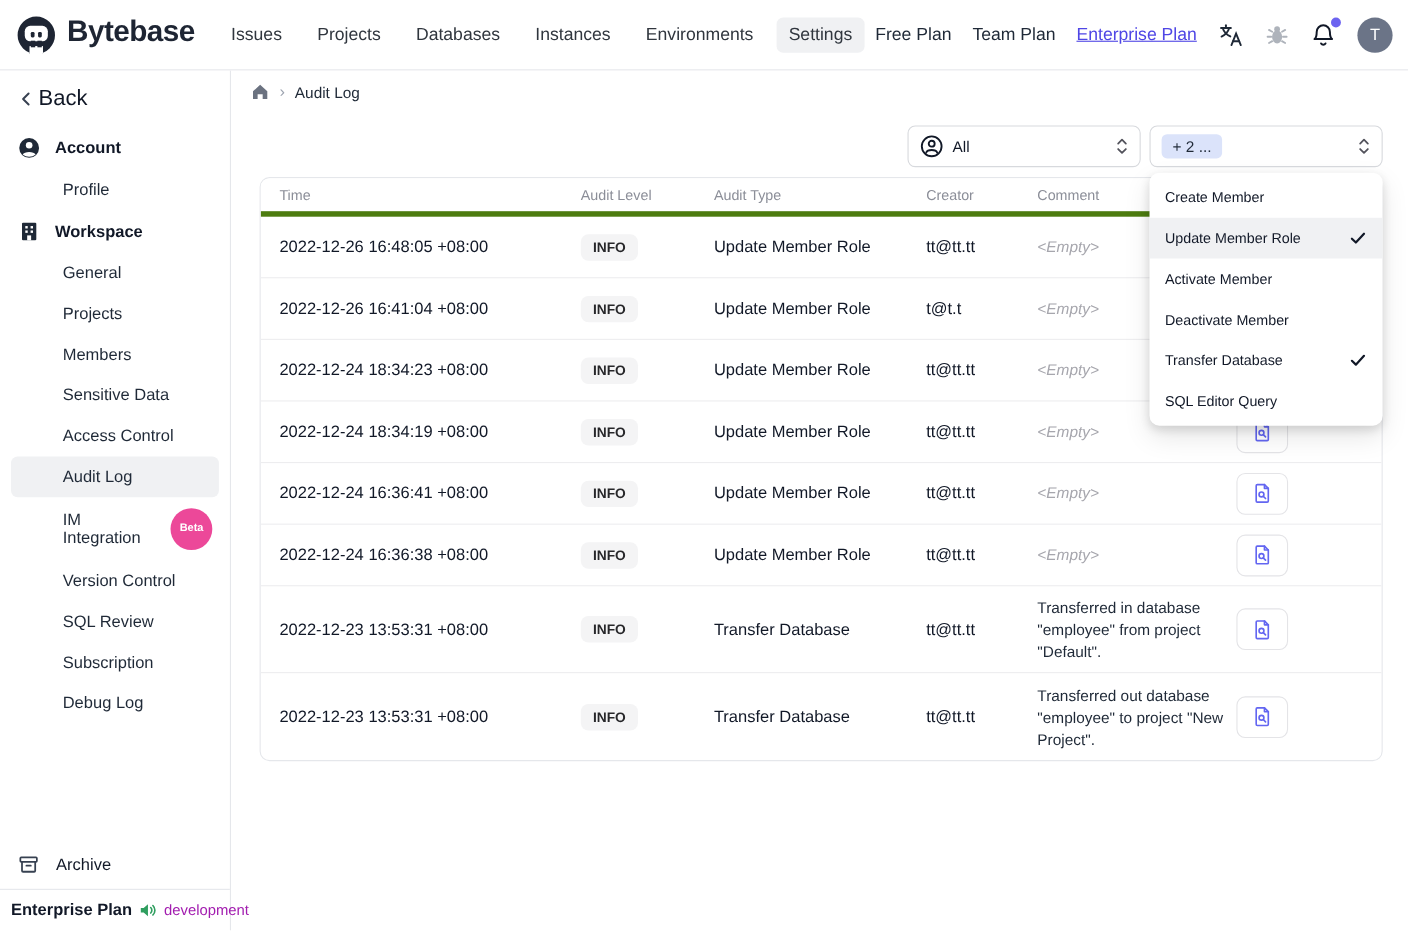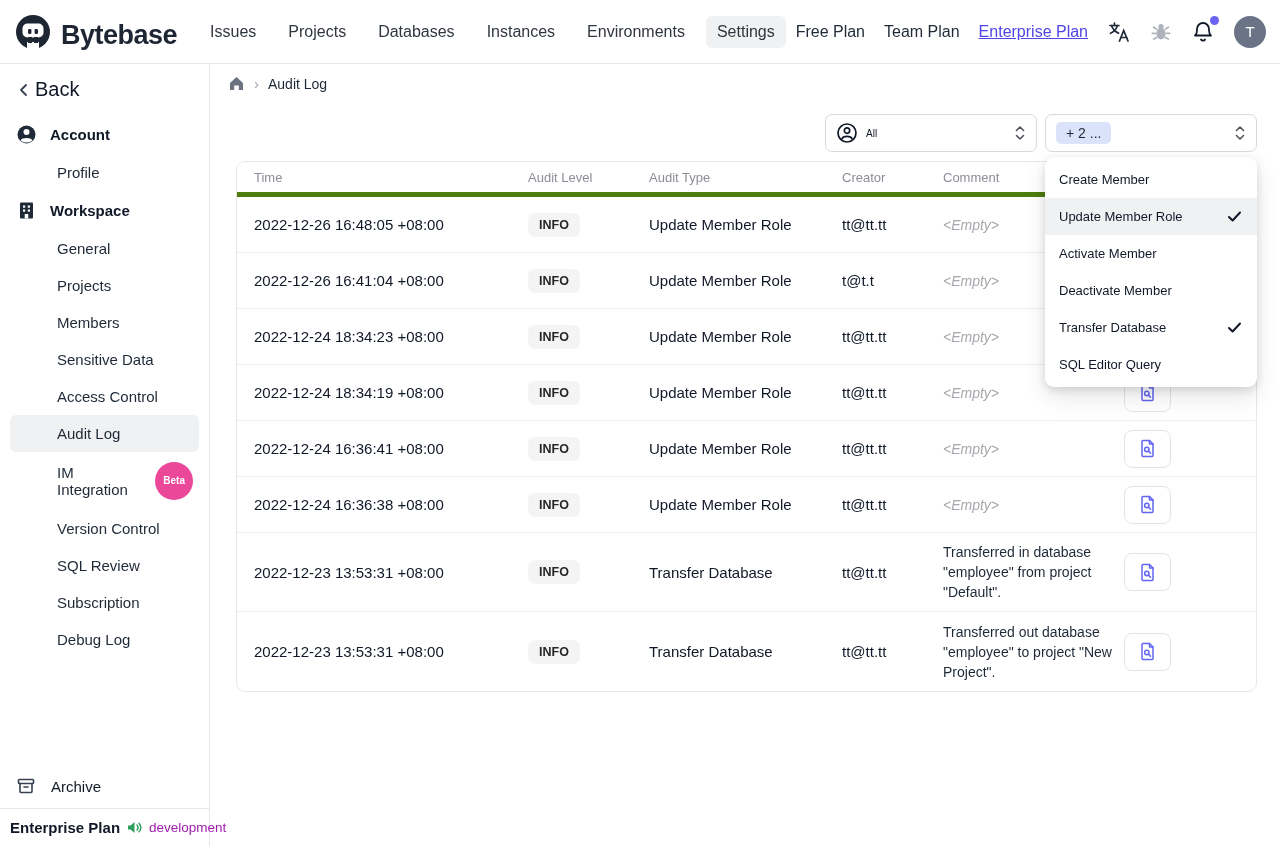--- a/index.html
+++ b/index.html
@@ -11,21 +11,21 @@
     position: relative;
   }
   svg { display: block; }
 
   
   .navbar {
     position: absolute; top: 0; left: 0; right: 0; height: 64px;
     background: #fff; border-bottom: 1px solid #e5e7eb;
     display: flex; align-items: center; padding: 0 14px; z-index: 20;
   }
-  .brand { display: flex; align-items: flex-end; gap: 9px; cursor: pointer; }
+  .brand { display: flex; align-items: flex-start; gap: 9px; cursor: pointer; }
   .brand-text { font-size: 27px; font-weight: 800; color: #1e2533; letter-spacing: -0.5px; }
   .nav-links { display: flex; align-items: center; gap: 10px; margin-left: 22px; }
   .nav-link { font-size: 16px; color: #30363e; padding: 7px 11px; border-radius: 6px; cursor: pointer; white-space: nowrap; }
   .nav-link.active { background: #f0f1f3; }
   .nav-spacer { flex: 1; }
   .nav-right { display: flex; align-items: center; gap: 19px; }
   .plan-link { font-size: 16px; color: #1f2937; cursor: pointer; white-space: nowrap; }
   .plan-link.enterprise { color: #4f46e5; text-decoration: underline; }
   .icon-btn { cursor: pointer; position: relative; display: flex; align-items: center; }
   .bell-dot { position: absolute; top: -4px; right: -4px; width: 9px; height: 9px; border-radius: 50%; background: #6c63f0; }
@@ -56,21 +56,21 @@
   .main { position: absolute; top: 64px; left: 210px; right: 0; bottom: 0; background: #fff; }
   .breadcrumb { position: absolute; top: 11px; left: 18px; display: flex; align-items: center; gap: 9px; }
   .breadcrumb-current { font-size: 14px; color: #1f2937; }
   .crumb-sep { color: #9ca3af; font-size: 15px; }
 
   .filter-row { position: absolute; top: 50px; right: 23px; display: flex; gap: 8px; }
   .select-box {
     width: 212px; height: 38px; border: 1px solid #d7d9dd; border-radius: 7px; background: #fff;
     display: flex; align-items: center; padding: 0 10px; gap: 8px; cursor: pointer;
   }
-  .select-value { font-size: 10px; color: #111827; flex: 1; }
+  .select-value { font-size: 14px; color: #111827; flex: 1; }
   .type-pill { background: #dbe3fa; border-radius: 5px; padding: 3px 10px; font-size: 14px; color: #1f2937; }
   .select-flex-spacer { flex: 1; }
 
   .dropdown-menu {
     position: absolute; top: 93px; right: 23px; width: 212px; z-index: 50;
     background: #fff; border-radius: 9px; padding: 4px 0;
     box-shadow: 0 3px 9px rgba(0,0,0,0.12), 0 10px 24px rgba(0,0,0,0.10);
   }
   .menu-item { height: 37px; display: flex; align-items: center; justify-content: space-between; padding: 0 14px; font-size: 13px; color: #111827; cursor: pointer; }
   .menu-item.active { background: #f0f1f3; }

